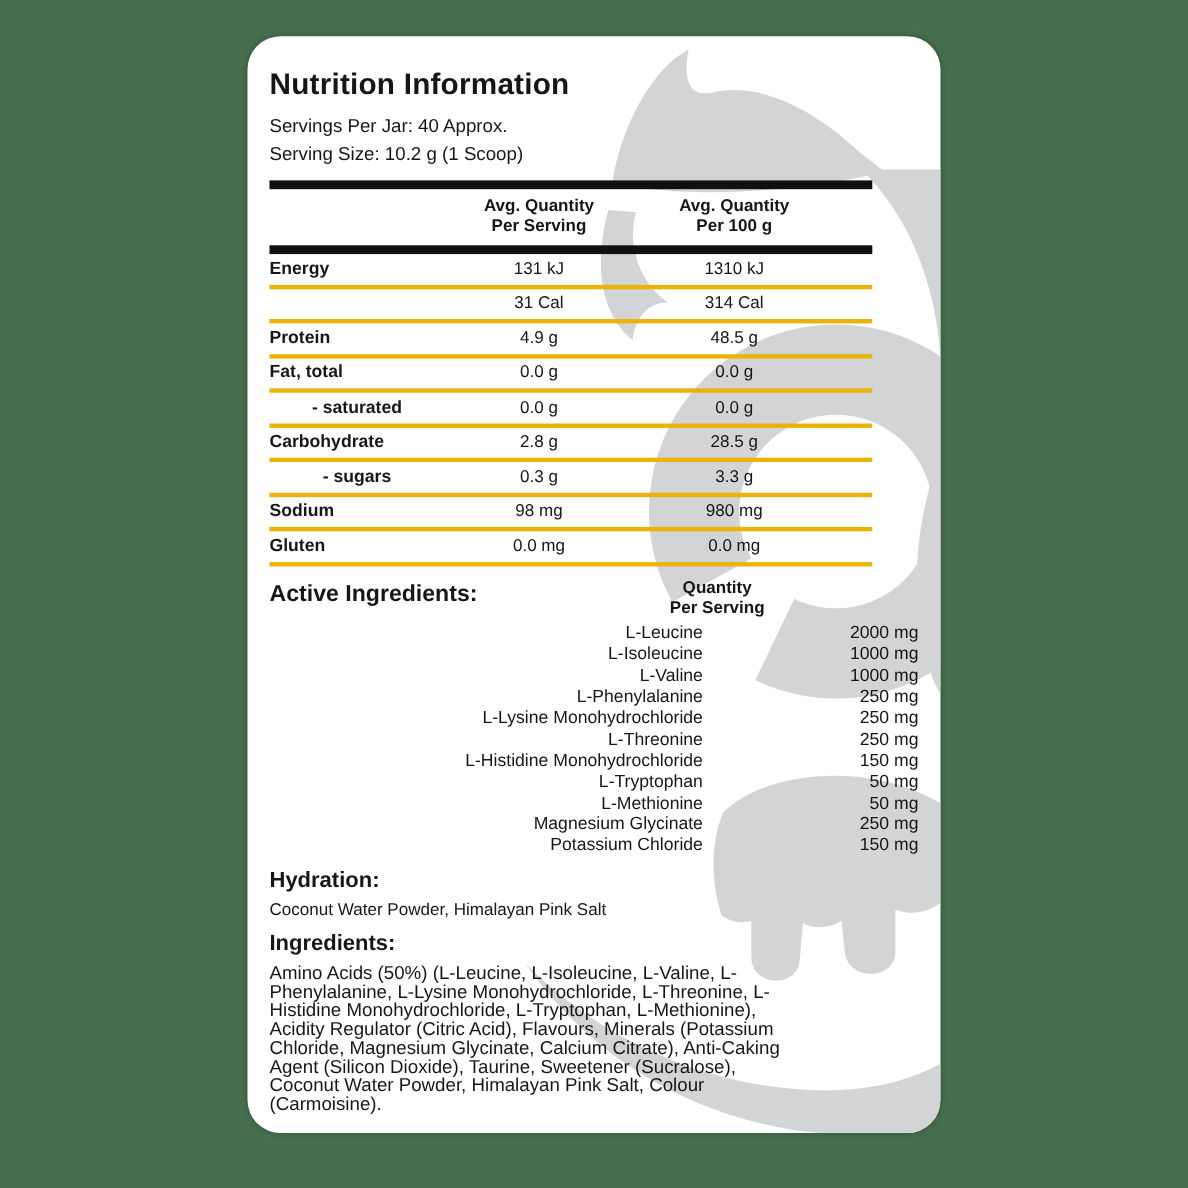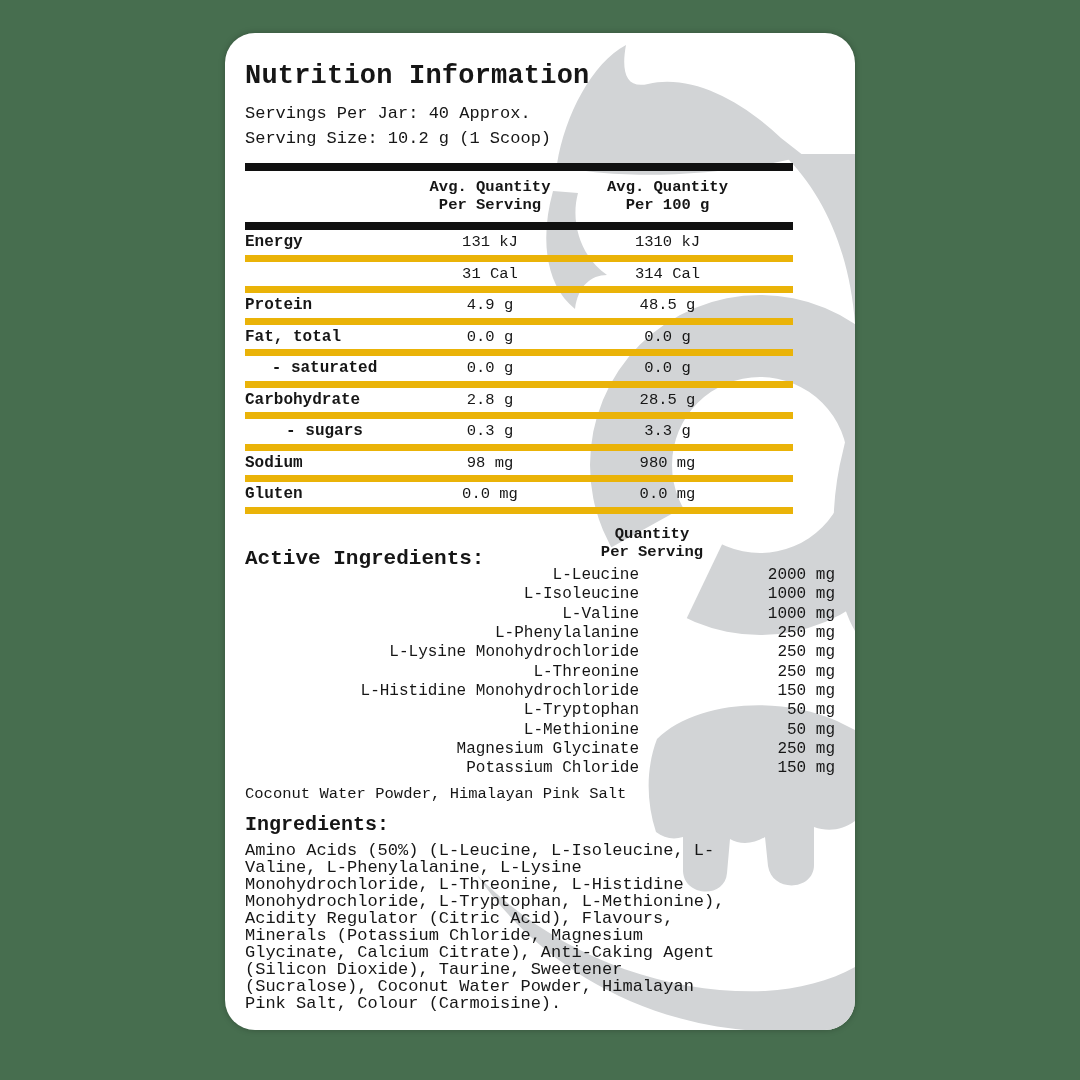--- a/index.html
+++ b/index.html
@@ -5,38 +5,37 @@
   html,body{margin:0;padding:0;}
   body{
     width:1080px;height:1080px;position:relative;overflow:hidden;
     font-family:"Liberation Sans", sans-serif;
     background:#476e4f;
   }
   .card{
     position:absolute;left:225px;top:33px;width:630px;height:997px;
     background:#ffffff;border-radius:30px;overflow:hidden;
     box-shadow:0 0 6px rgba(0,0,0,.25);
-    font-family:Liberation Mono, monospace;
   }
   .watermark{position:absolute;inset:0;z-index:0;pointer-events:none;}
   .content{position:relative;z-index:1;padding:26px 20px 0 20px;color:#161616;}
   .title{font-size:27px;font-weight:bold;letter-spacing:.2px;margin:2px 0 10px 0;}
   .subline{font-size:17px;line-height:25px;}
   .bar{height:8px;background:#101010;width:548px;}
   .bar.top{margin-top:12px;}
   .tbl{width:548px;}
   .thead{display:grid;grid-template-columns:150px 190px 165px;padding:7px 0 8px 0;}
   .thead .h{font-weight:bold;font-size:15.5px;line-height:18px;text-align:center;}
   .row{display:grid;grid-template-columns:150px 190px 165px;align-items:center;
-       height:31.5px;border-bottom:7px solid #eab308;box-sizing:border-box;}
+       height:31.5px;border-bottom:4px solid #eab308;box-sizing:border-box;}
   .row .lbl{font-weight:bold;font-size:16px;}
   .row.indent .lbl{padding-left:9px;text-align:center;}
   .row .val{font-size:15.5px;text-align:center;}
   .ai-head{position:relative;margin-top:10px;width:548px;height:42px;}
-  .ai-title{position:absolute;left:0;top:23px;font-size:21px;font-weight:bold;}
+  .ai-title{position:absolute;left:0;top:3px;font-size:21px;font-weight:bold;}
   .ai-qty{position:absolute;left:347px;top:1px;width:120px;text-align:center;
           font-weight:bold;font-size:15.5px;line-height:18px;}
   .ai-row{display:grid;grid-template-columns:394px 1fr;height:19.3px;align-items:center;}
   .ai-row .n,.ai-row .q{font-size:16px;text-align:right;}
   .sec-head{font-size:20px;font-weight:bold;margin:10px 0 0 0;}
   .sec-text{font-size:15.5px;margin-top:7px;}
   .ing-text{font-size:17px;line-height:17px;margin-top:6px;width:480px;}
 </style>
 </head>
 <body>
@@ -200,19 +199,20 @@
     <div class="q">250 mg</div>
   </div>
 
   <div class="ai-row">
     <div class="n">Potassium Chloride</div>
     <div class="q">150 mg</div>
   </div>
 
 </div>
 
+    <div class="sec-head">Hydration:</div>
     <div class="sec-text">Coconut Water Powder, Himalayan Pink Salt</div>
 
     <div class="sec-head">Ingredients:</div>
     <div class="ing-text">Amino Acids (50%) (L-Leucine, L-Isoleucine, L-Valine, L-Phenylalanine, L-Lysine Monohydrochloride, L-Threonine, L-Histidine Monohydrochloride, L-Tryptophan, L-Methionine), Acidity Regulator (Citric Acid), Flavours, Minerals (Potassium Chloride, Magnesium Glycinate, Calcium Citrate), Anti-Caking Agent (Silicon Dioxide), Taurine, Sweetener (Sucralose), Coconut Water Powder, Himalayan Pink Salt, Colour (Carmoisine).</div>
 
   </div>
 </div>
 
 </body></html>

